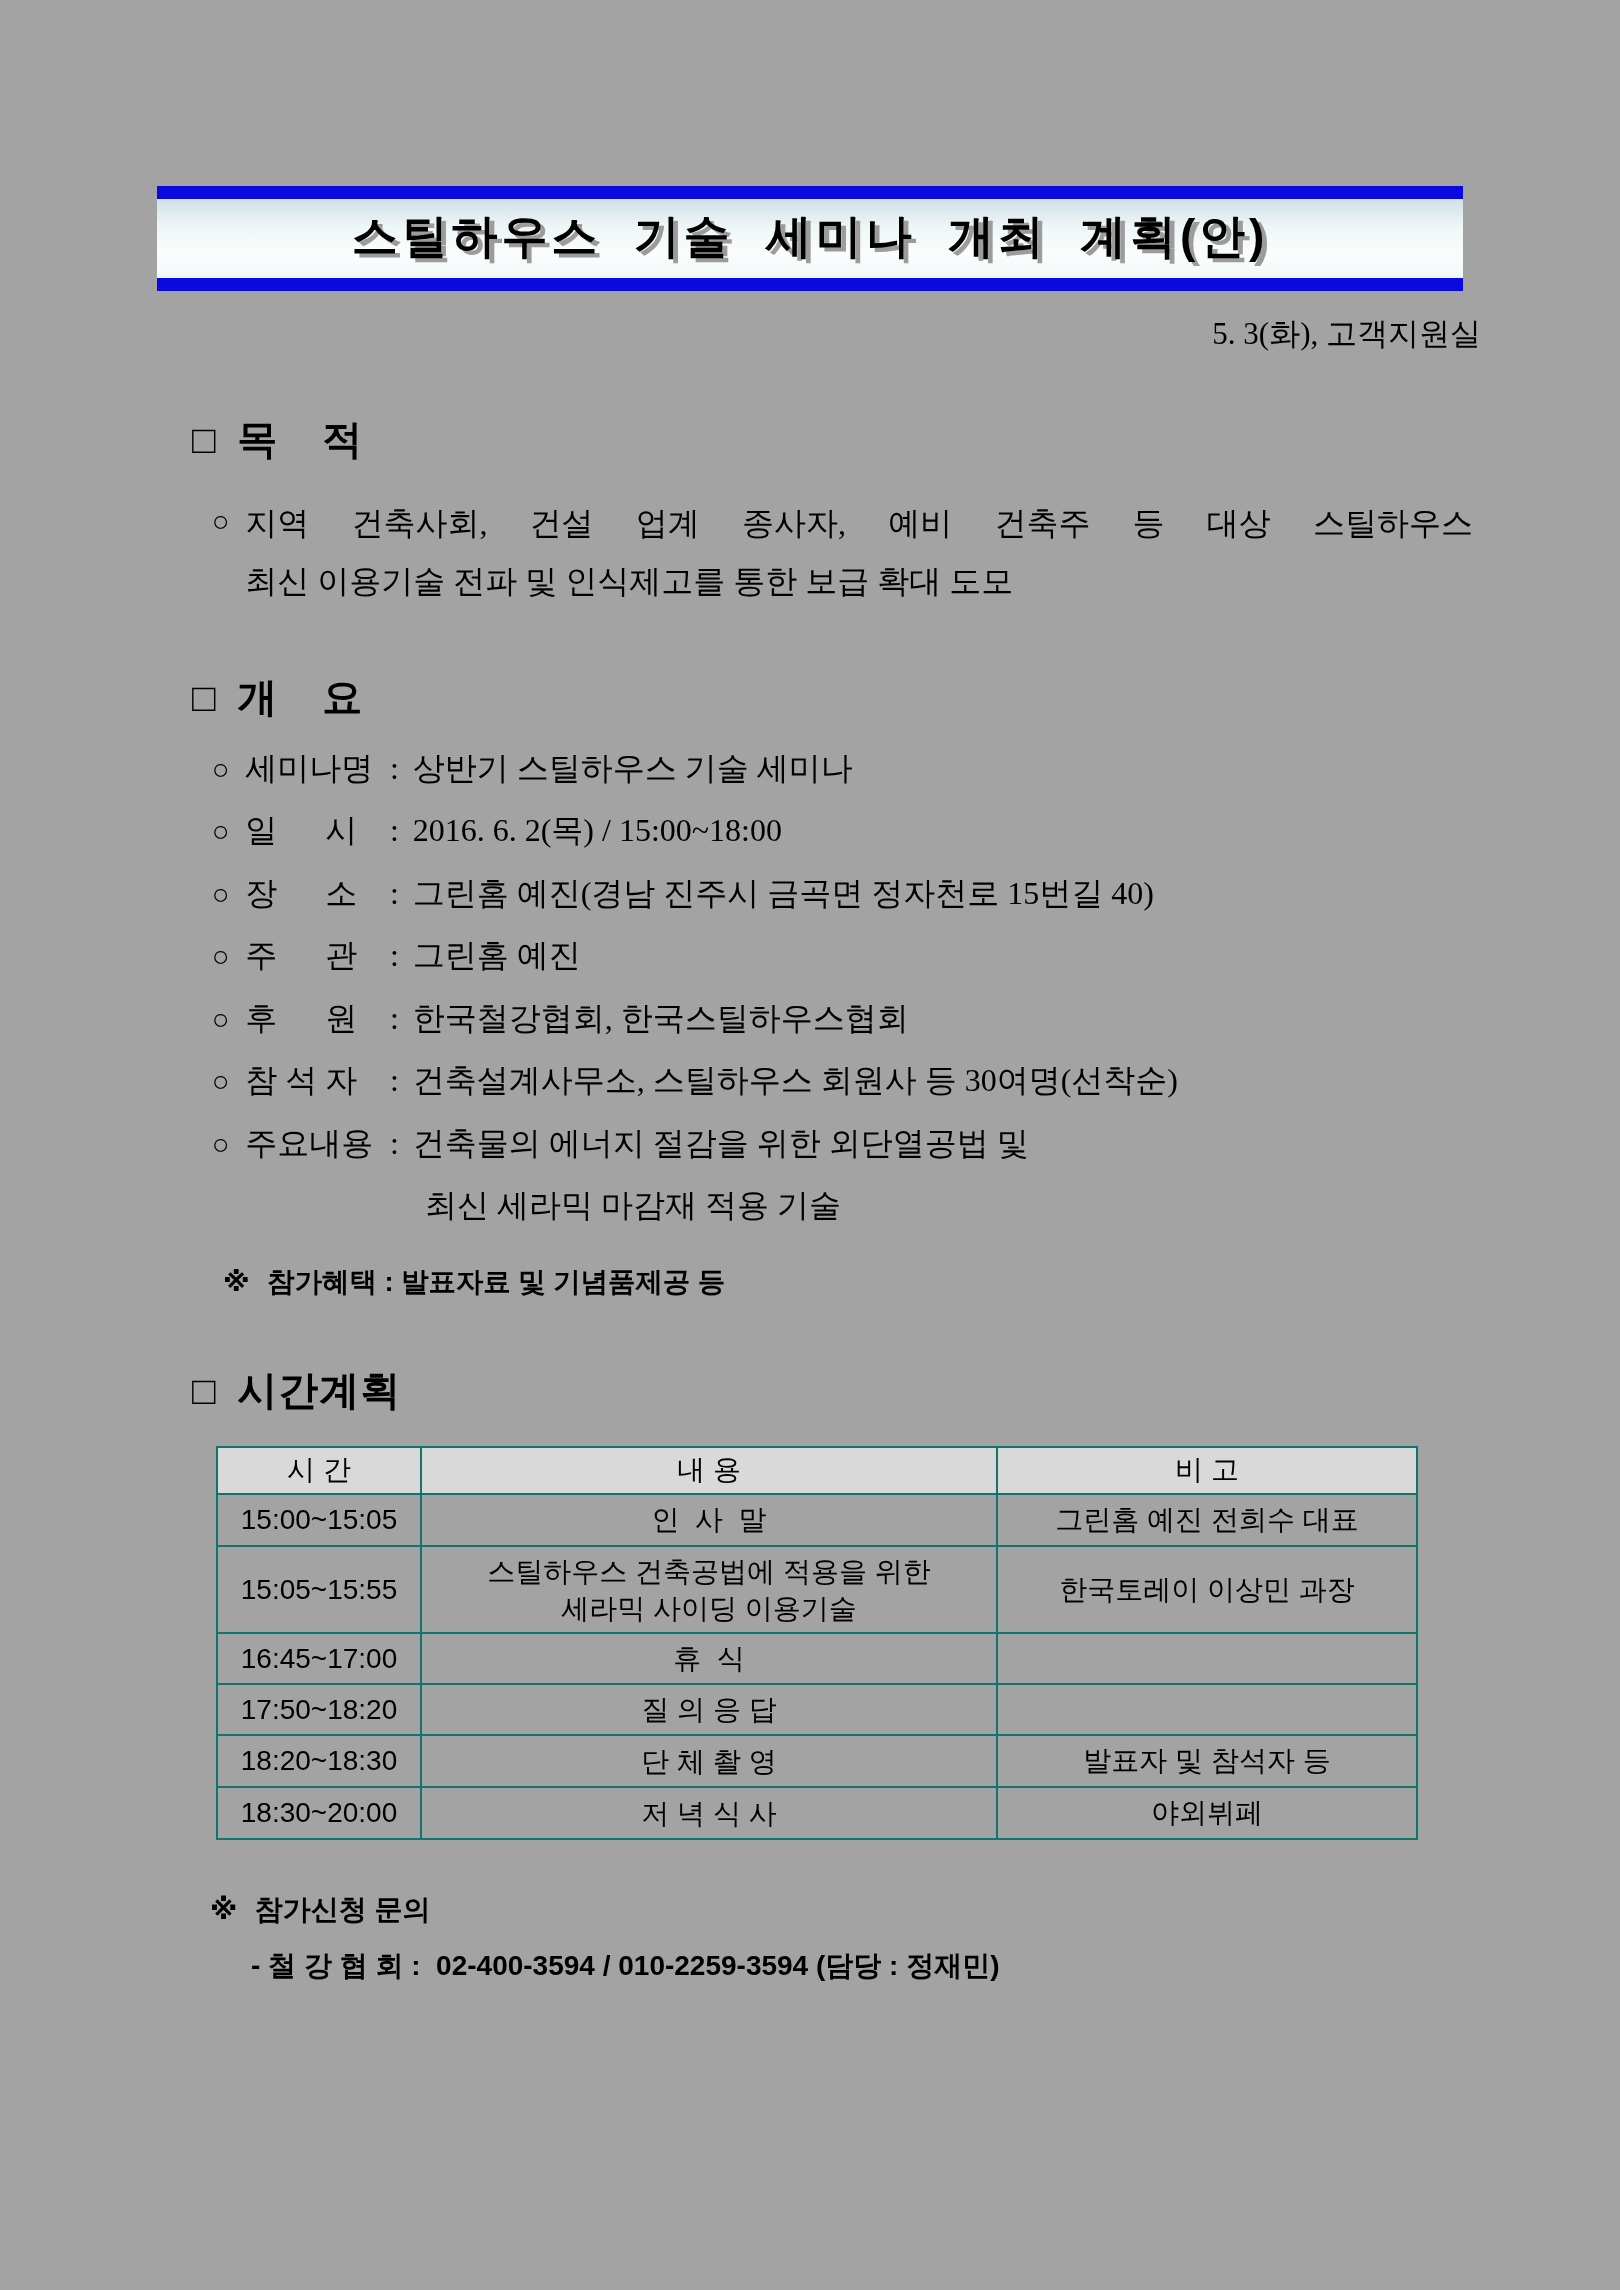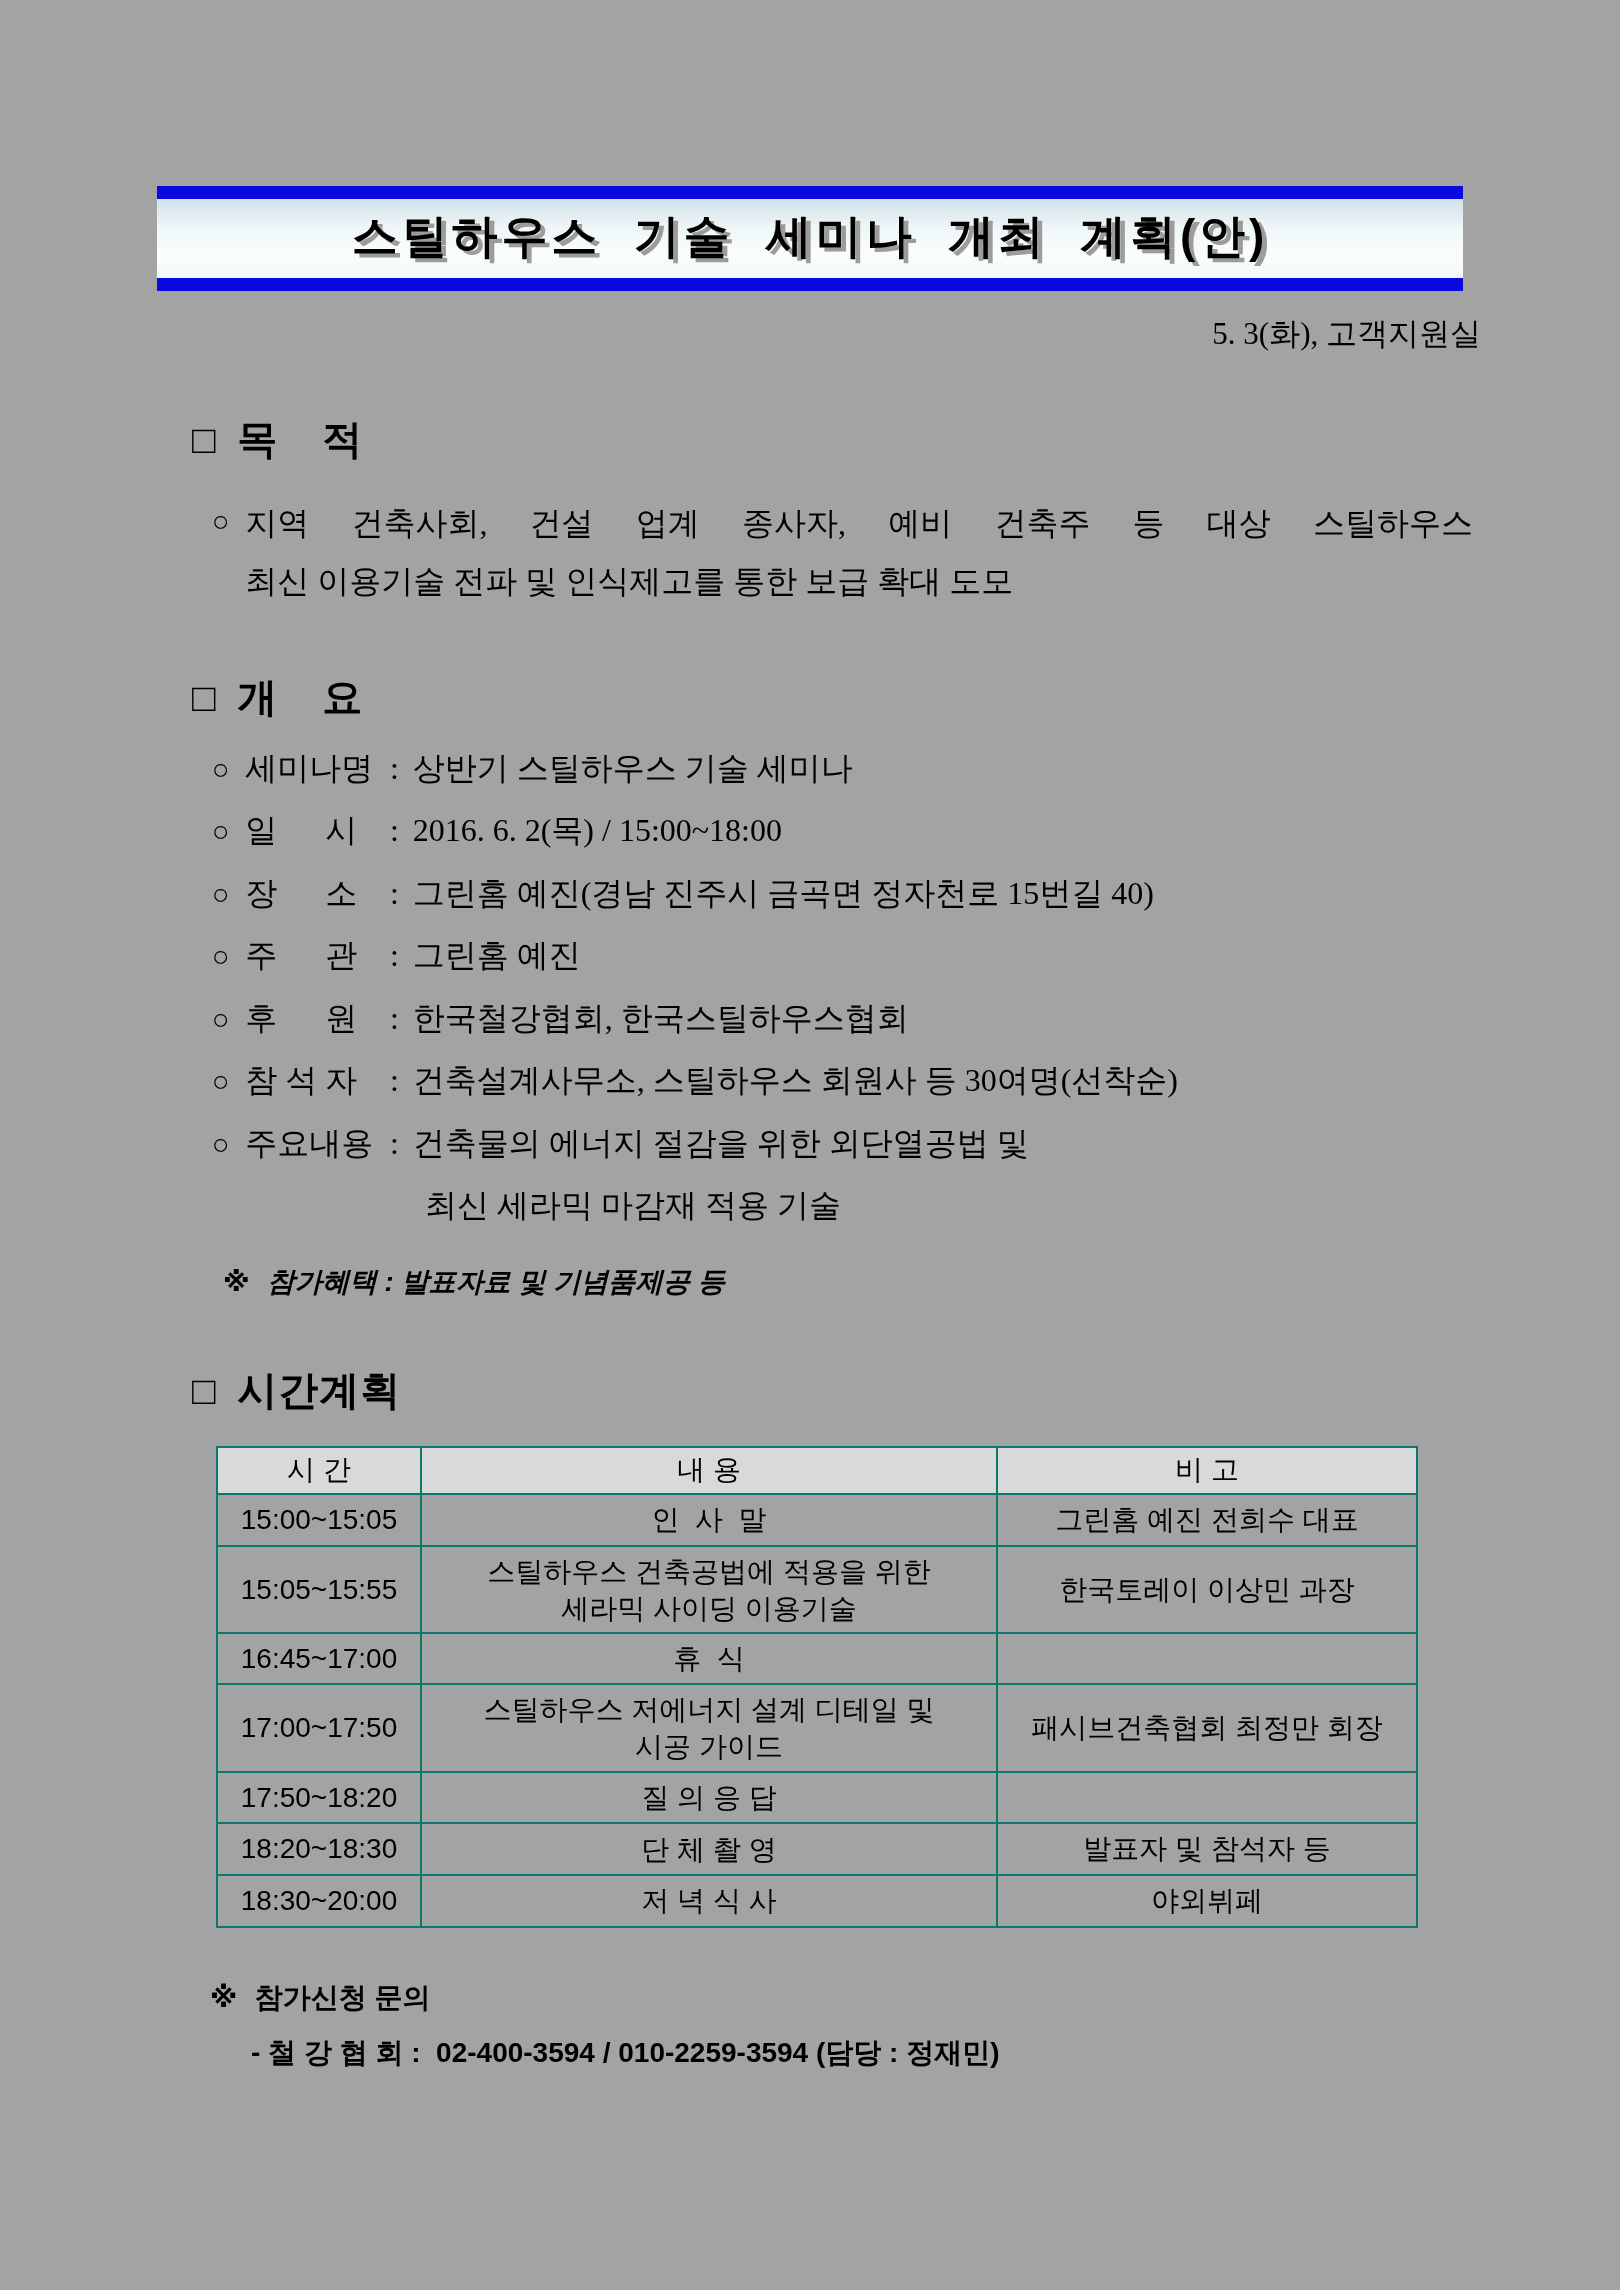--- a/index.html
+++ b/index.html
@@ -135,21 +135,21 @@
   .benefit-note {
     margin-top: 41px;
     margin-left: 223px;
     font-family: "Liberation Sans", "DejaVu Sans", sans-serif;
     font-weight: 700;
     font-size: 27.4px;
     display: flex;
     align-items: baseline;
   }
   .reference-mark { margin-right: 17.6px; }
-  .benefit-text { white-space: pre; font-style: italic; }
+  .benefit-text { white-space: pre; }
 
   
   .schedule-table {
     margin: 27.4px 0 0 216px;
     width: 1202px;
     border-collapse: collapse;
     table-layout: fixed;
     font-family: "Liberation Sans", "DejaVu Sans", sans-serif;
     font-size: 28px;
   }
@@ -309,28 +309,20 @@
         </td>
         <td class="note-cell">한국토레이 이상민 과장</td>
       </tr>
       <tr class="row-single">
         <td class="time-cell">16:45~17:00</td>
         <td class="content-cell">
           <div class="cell-line">휴  식</div>
         </td>
         <td class="note-cell"></td>
       </tr>
-      <tr>
-        <td class="time-cell">17:00~17:50</td>
-        <td class="content-cell">
-          <div class="cell-line">스틸하우스 저에너지 설계 디테일 및</div>
-          <div class="cell-line">시공 가이드</div>
-        </td>
-        <td class="note-cell">패시브건축협회 최정만 회장</td>
-      </tr>
       <tr class="row-single">
         <td class="time-cell">17:50~18:20</td>
         <td class="content-cell">
           <div class="cell-line">질 의 응 답</div>
         </td>
         <td class="note-cell"></td>
       </tr>
       <tr class="row-single">
         <td class="time-cell">18:20~18:30</td>
         <td class="content-cell">

